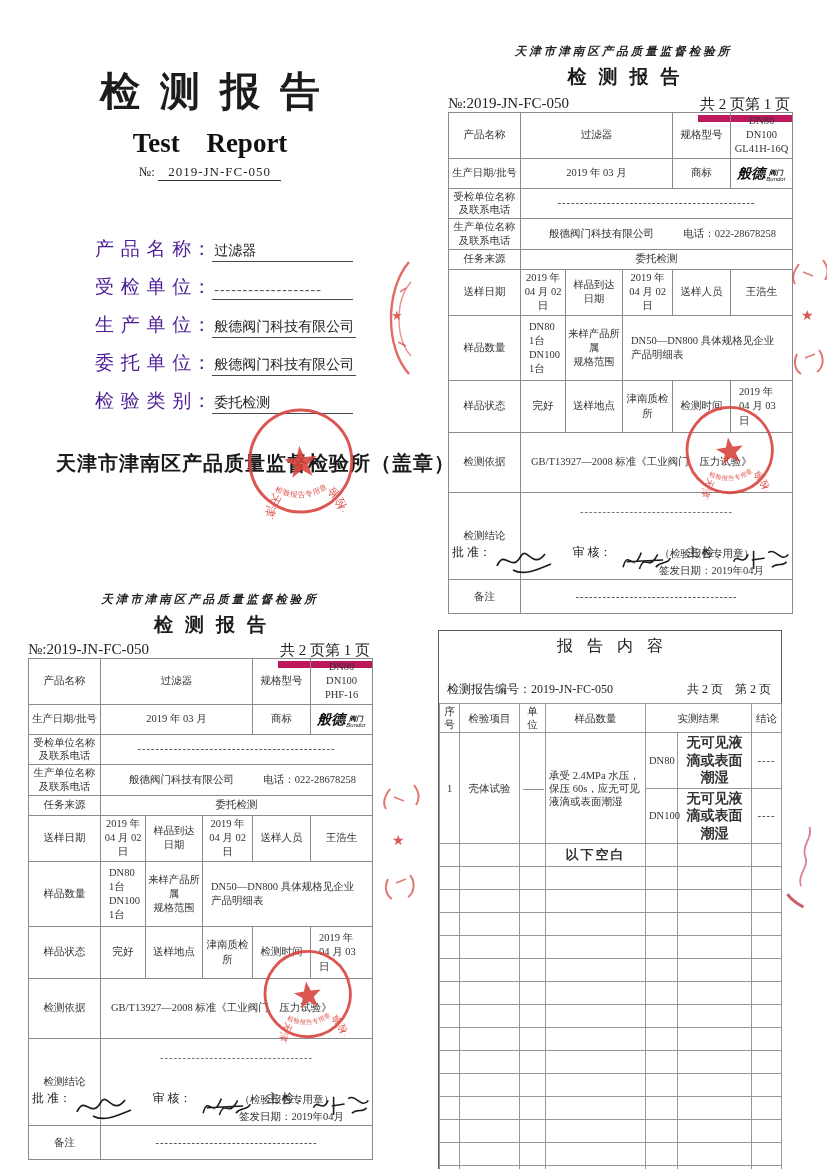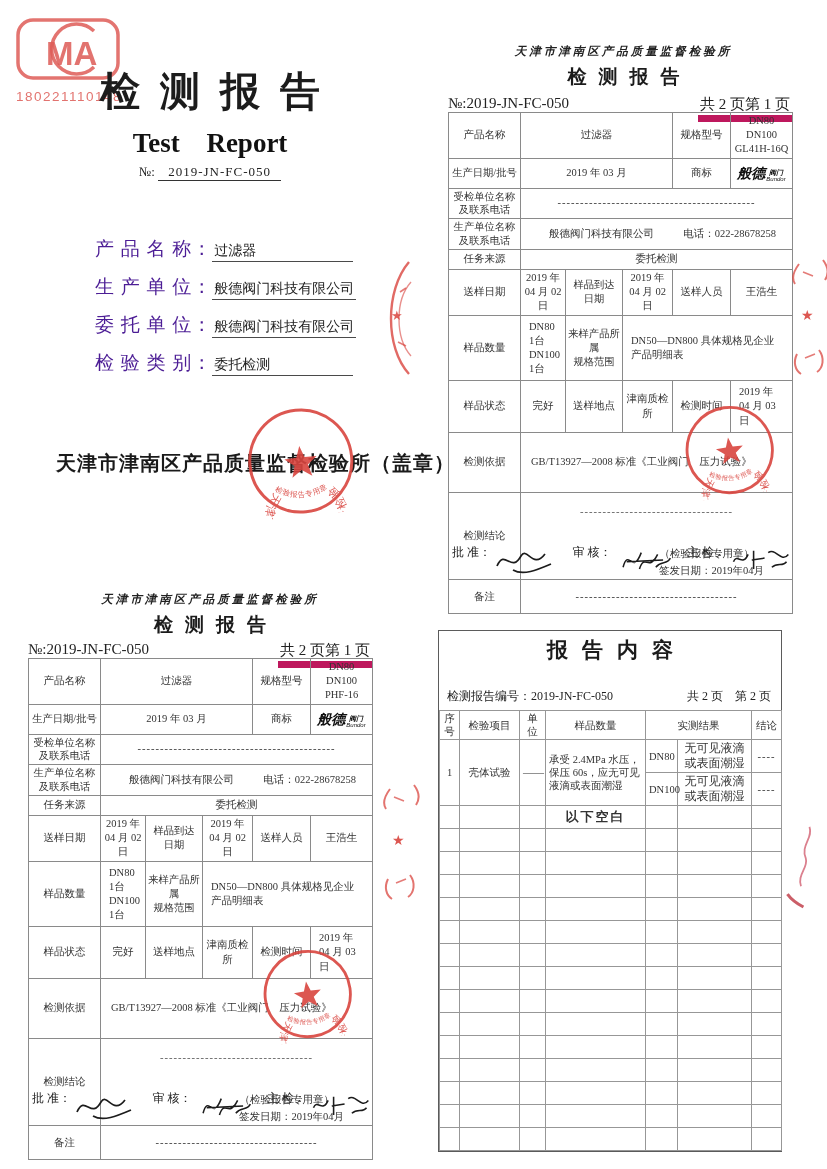--- a/index.html
+++ b/index.html
@@ -47,58 +47,54 @@
   .logo-big{font-size:14px;font-weight:bold;letter-spacing:0;}
   .logo-side{display:inline-flex;flex-direction:column;line-height:1;margin-left:1px;}
   .logo-side .s1{font-size:7px;font-weight:bold;}
   .logo-side .s2{font-size:6px;}
   .sigs{display:flex;font-size:12px;color:#222;}
   .sig{display:flex;align-items:flex-start;}
   .sig svg{margin:-4px 0 0 2px;}
 
   
   .content-box{border:1.6px solid #5b5b5b;background:#fff;}
-  .cb-title{text-align:center;font-size:21px;font-weight:bold;letter-spacing:14px;
+  .cb-title{text-align:center;font-size:16px;font-weight:normal;letter-spacing:14px;
             text-indent:14px;padding:5px 0 2px;color:#1b1b1b;}
   .cb-meta{display:flex;justify-content:space-between;font-size:12px;
            padding:2px 10px 5px 8px;color:#222;margin-top:20px;}
   table.rpt2{border-collapse:collapse;table-layout:fixed;width:100%;font-size:10.5px;}
   table.rpt2 td{border:1px solid #979797;padding:1px 3px;text-align:center;
                 vertical-align:middle;color:#333;height:20px;line-height:1.25;}
   .req-cell{text-align:left !important;font-size:10.5px;}
-  .res-cell{text-align:center;font-size:12px;line-height:1.3;}
+  .res-cell{text-align:center;font-size:14px;line-height:1.3;font-weight:bold;}
   .blank-note{font-weight:bold;font-size:13px;letter-spacing:2px;}
 
   .stamp{opacity:.9;}
 </style>
 </head>
 <body>
 
 <div class="sheet">
 
-  <div class="abs cma-wrap">
-    <svg width="112" height="96" viewBox="0 0 112 96">
-      <rect x="4" y="4" width="100" height="58" rx="15" fill="none" stroke="#d9453f" stroke-width="3.5" opacity=".85"></rect>
-      <path d="M80,15 A25,25 0 1,0 80,51" fill="none" stroke="#d9453f" stroke-width="3.5" opacity=".85"></path>
-      <text x="32" y="49" font-size="33" font-weight="bold" fill="#d9453f" opacity=".85" font-family="&quot;Liberation Sans&quot;,&quot;DejaVu Sans&quot;,sans-serif">MA</text>
-      <text x="2" y="85" font-size="13.5" letter-spacing="1.5" fill="#d9453f" opacity=".85" font-family="&quot;Liberation Sans&quot;,&quot;DejaVu Sans&quot;,sans-serif">180221110148</text>
-    </svg>
-  </div>
 
   <div class="abs cover-title">检测报告</div>
   <div class="abs cover-en">Test Report</div>
   <div class="abs cover-no">
     <span>№:</span>
     <span class="uval">2019-JN-FC-050</span>
   </div>
 
   <div class="abs fields">
     <div class="field">
       <span class="flabel">产 品 名 称：</span>
       <span class="fval">过滤器</span>
+    </div>
+    <div class="field">
+      <span class="flabel">受 检 单 位：</span>
+      <span class="fval dash">-------------------</span>
     </div>
     <div class="field">
       <span class="flabel">生 产 单 位：</span>
       <span class="fval">般德阀门科技有限公司</span>
     </div>
     <div class="field">
       <span class="flabel">委 托 单 位：</span>
       <span class="fval">般德阀门科技有限公司</span>
     </div>
     <div class="field">

